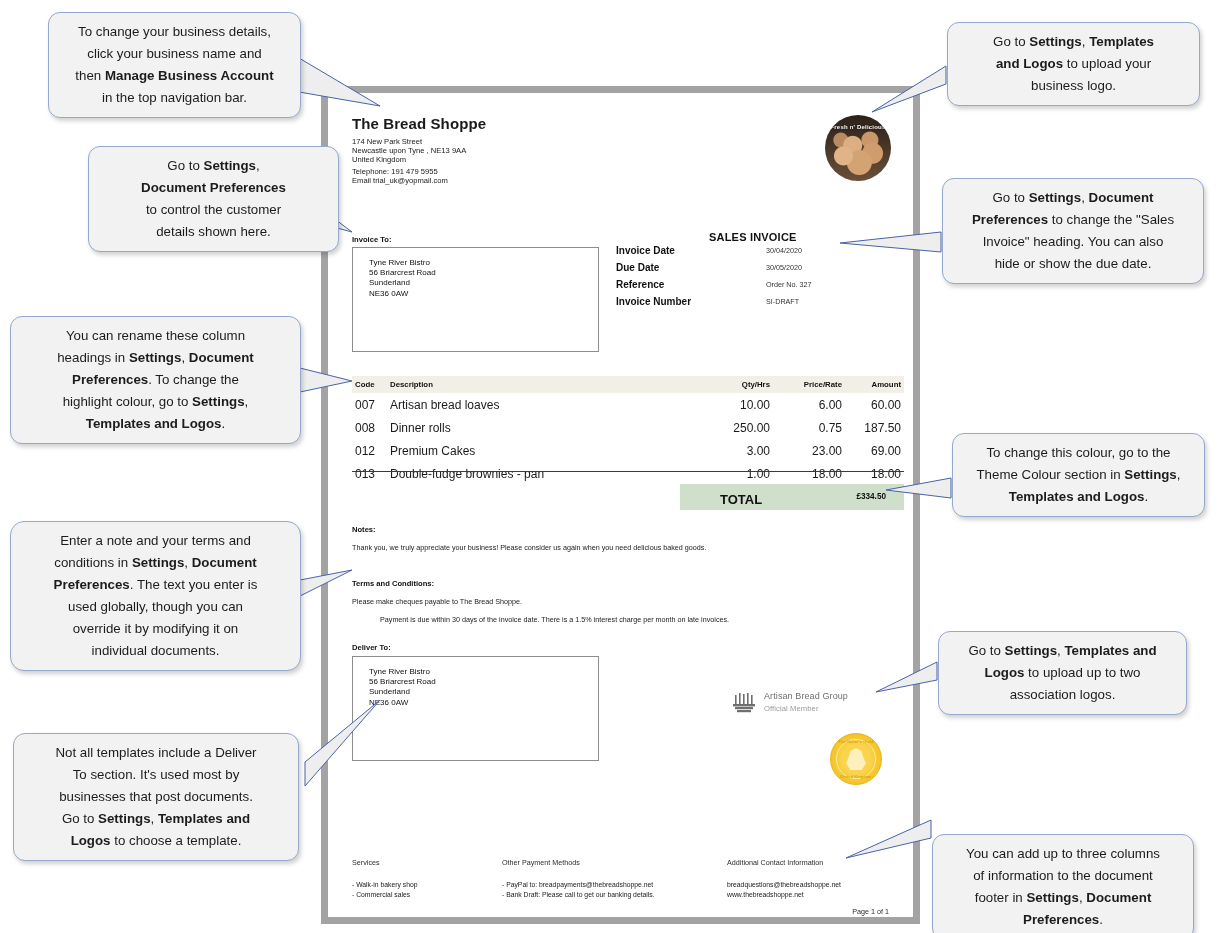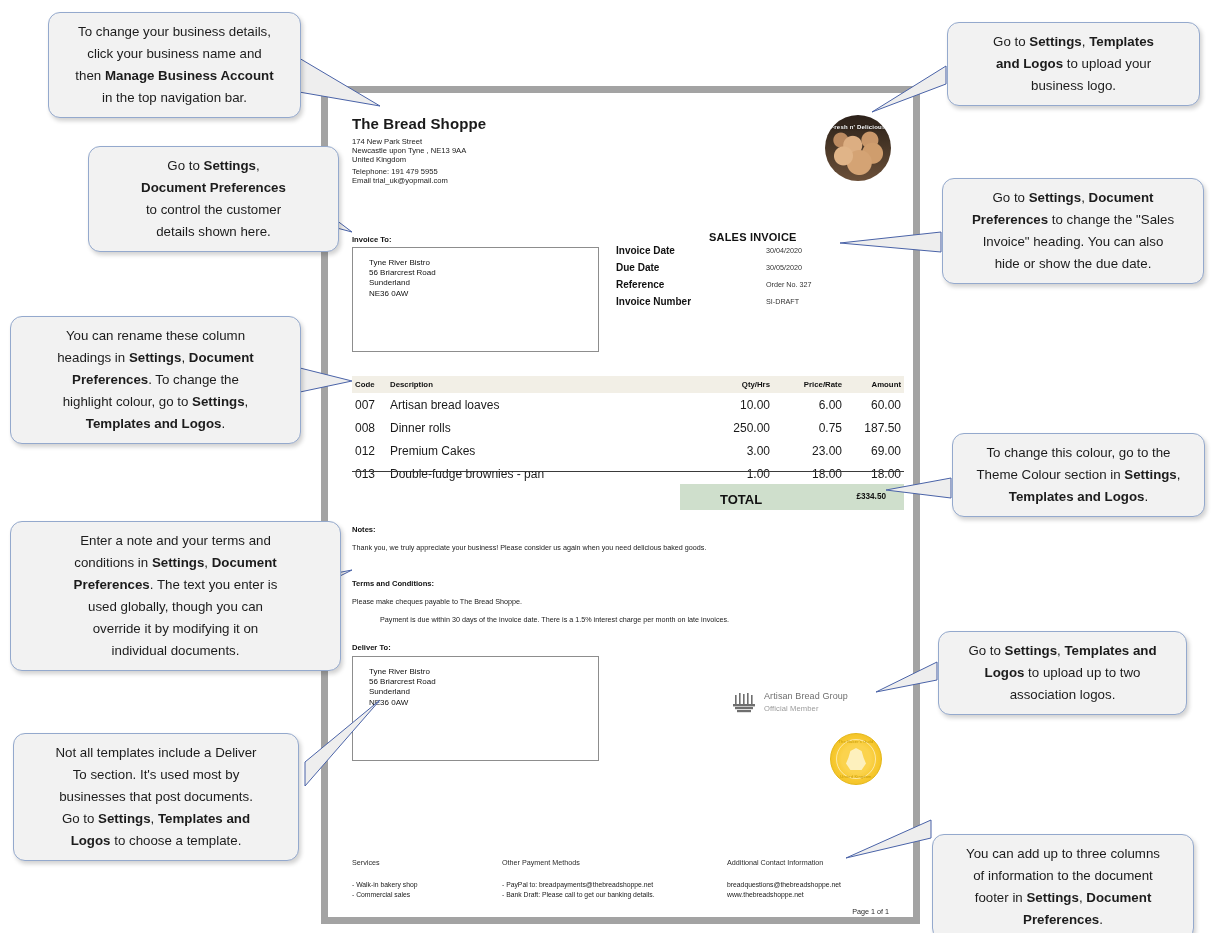--- a/index.html
+++ b/index.html
@@ -430,21 +430,21 @@
         </div>
       </div>
 
       <div class="page-num">Page 1 of 1</div>
     </div>
   </div>
 
   <div class="callout" style="left:48px;  top:12px;  width:253px;">To change your business details,<br>click your business name and<br>then <b>Manage Business Account</b><br>in the top navigation bar.</div>
   <div class="callout" style="left:88px;  top:146px; width:251px;">Go to <b>Settings</b>,<br><b>Document Preferences</b><br>to control the customer<br>details shown here.</div>
   <div class="callout" style="left:10px;  top:316px; width:291px;">You can rename these column<br>headings in <b>Settings</b>, <b>Document</b><br><b>Preferences</b>. To change the<br>highlight colour, go to <b>Settings</b>,<br><b>Templates and Logos</b>.</div>
-  <div class="callout" style="left:10px;  top:521px; width:331px;">Enter a note and your terms and<br>conditions in <b>Settings</b>, <b>Document</b><br><b>Preferences</b>. The text you enter is<br>used globally, though you can<br>override it by modifying it on<br>individual documents.</div>
+  <div class="callout" style="left:10px;  top:521px; width:291px;border-radius:14px;">Enter a note and your terms and<br>conditions in <b>Settings</b>, <b>Document</b><br><b>Preferences</b>. The text you enter is<br>used globally, though you can<br>override it by modifying it on<br>individual documents.</div>
   <div class="callout" style="left:13px;  top:733px; width:286px;">Not all templates include a Deliver<br>To section. It's used most by<br>businesses that post documents.<br>Go to <b>Settings</b>, <b>Templates and</b><br><b>Logos</b> to choose a template.</div>
 
   <div class="callout" style="left:947px; top:22px;  width:253px;">Go to <b>Settings</b>, <b>Templates</b><br><b>and Logos</b> to upload your<br>business logo.</div>
   <div class="callout" style="left:942px; top:178px; width:262px;">Go to <b>Settings</b>, <b>Document</b><br><b>Preferences</b> to change the "Sales<br>Invoice" heading. You can also<br>hide or show the due date.</div>
   <div class="callout" style="left:952px; top:433px; width:253px;">To change this colour, go to the<br>Theme Colour section in <b>Settings</b>,<br><b>Templates and Logos</b>.</div>
   <div class="callout" style="left:938px; top:631px; width:249px;">Go to <b>Settings</b>, <b>Templates and</b><br><b>Logos</b> to upload up to two<br>association logos.</div>
   <div class="callout" style="left:932px; top:786px; width:262px;margin-top:48px;">You can add up to three columns<br>of information to the document<br>footer in <b>Settings</b>, <b>Document</b><br><b>Preferences</b>.</div>
 
 </div>
 

